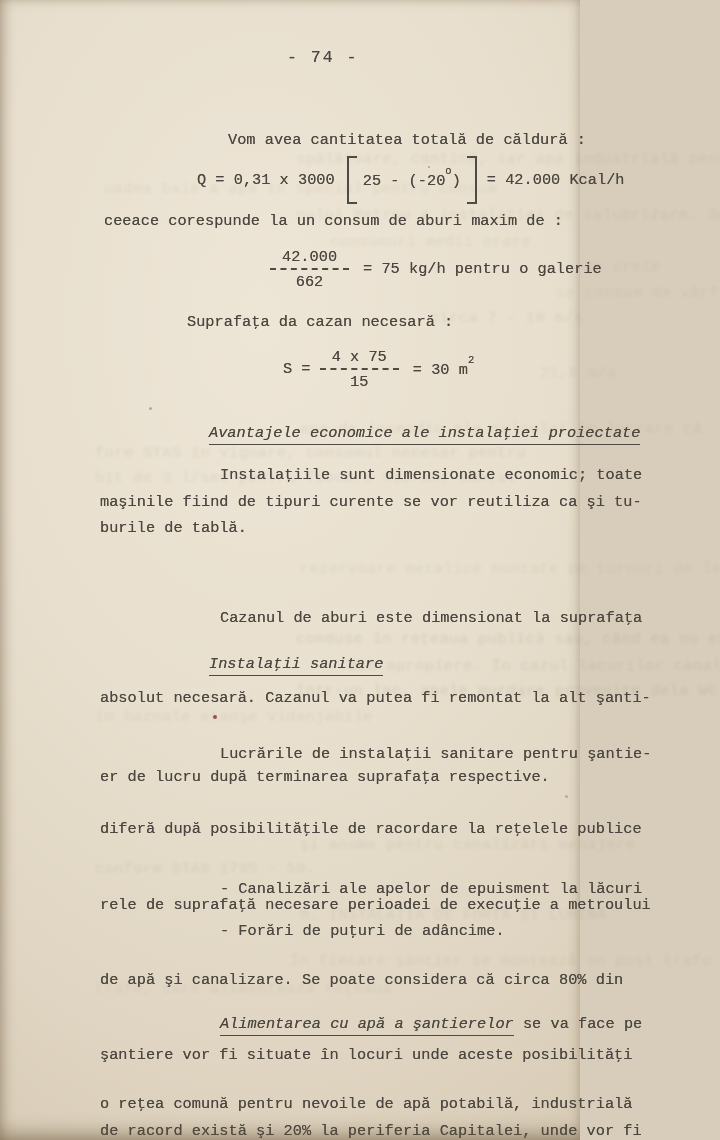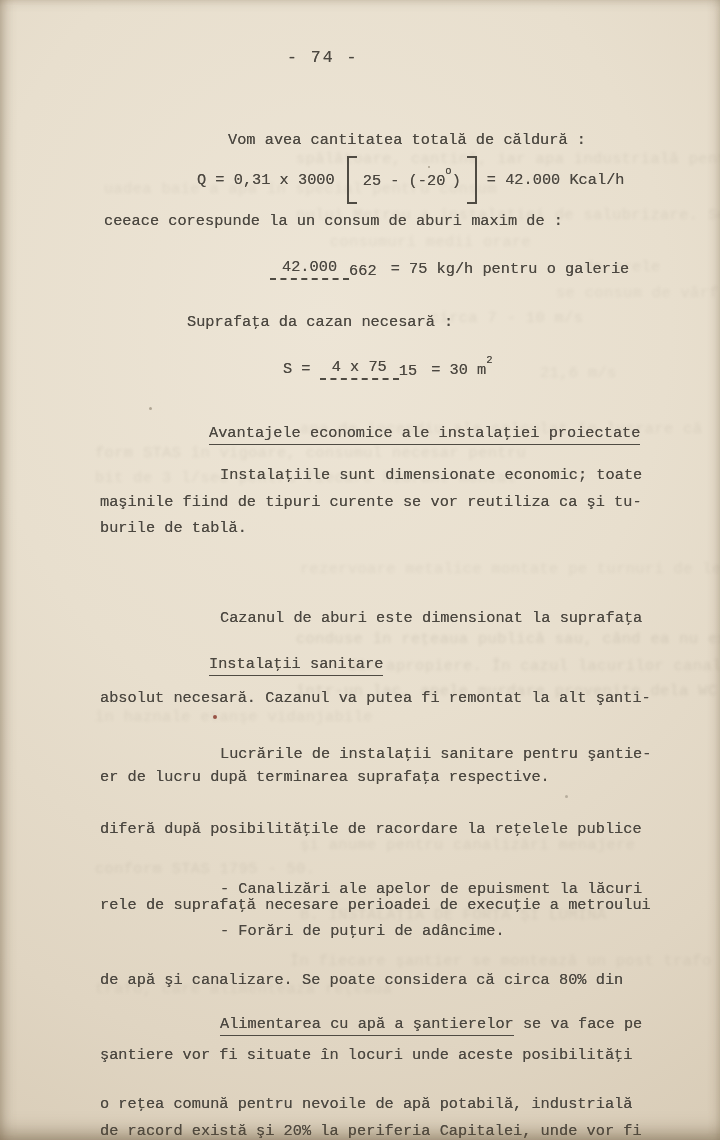--- a/index.html
+++ b/index.html
@@ -1,40 +1,40 @@
 <!DOCTYPE html>
 <html><head>
 <meta charset="utf-8">
 <style>
   html,body{margin:0;padding:0;}
   body{width:720px;height:1140px;overflow:hidden;background:#d8cdbb;}
   .page{
-    position:relative;width:720px;height:1140px;
+    position:relative;width:580px;height:1140px;
     background:
       radial-gradient(ellipse 120% 90% at 45% 28%, #ede5d6 0%, #e8dfce 40%, #e0d5c2 72%, #d5c8b2 100%);
     font-family:"Liberation Mono","DejaVu Sans Mono",monospace;
     font-size:15.3px;color:#4b4740;
   }
   .edge-shade{
     position:absolute;inset:0;pointer-events:none;
     box-shadow:
       inset 10px 0 14px -8px rgba(110,92,64,.45),
       inset -7px 0 12px -7px rgba(110,92,64,.30),
       inset 0 8px 12px -8px rgba(120,102,74,.25),
       inset 0 -16px 18px -9px rgba(105,88,60,.50);
   }
   .tline{position:absolute;white-space:nowrap;text-shadow:0 0 .6px rgba(72,68,60,.75);}
   .block{position:absolute;white-space:pre;line-height:26.5px;text-shadow:0 0 .6px rgba(72,68,60,.75);}
   .ind{padding-left:120px;}
-  .u{border-bottom:1px solid #4f4b43;padding-bottom:2px;}
+  .u{border-bottom:1px solid #4f4b43;padding-bottom:2px;font-style:italic;}
   .formula-row{position:absolute;display:flex;align-items:center;white-space:pre;text-shadow:0 0 .6px rgba(72,68,60,.75);justify-content:space-between;}
   .brk{display:inline-block;width:8px;height:44px;}
   .brk.l{border-left:2px solid #4f4b43;border-top:2px solid #4f4b43;border-bottom:2px solid #4f4b43;margin:0 6px 0 12px;}
   .brk.r{border-right:2px solid #4f4b43;border-top:2px solid #4f4b43;border-bottom:2px solid #4f4b43;margin:0 10px 0 6px;}
-  .frac{display:inline-flex;flex-direction:row;align-items:center;vertical-align:middle;}
+  .frac{display:inline-flex;flex-direction:column;align-items:center;vertical-align:middle;}
   .frac .num{padding:0 12px 2px 12px;border-bottom:2px dashed #4f4b43;}
   .frac .den{padding-top:3px;}
   .sup{font-size:10.5px;position:relative;top:-5px;}
   .gap{margin-left:14px;}
   .ghost{
     position:absolute;white-space:nowrap;color:#8b8270;
     filter:blur(1.5px);letter-spacing:.4px;opacity:.14;
   }
   .speck{position:absolute;border-radius:50%;pointer-events:none;}
 </style>

